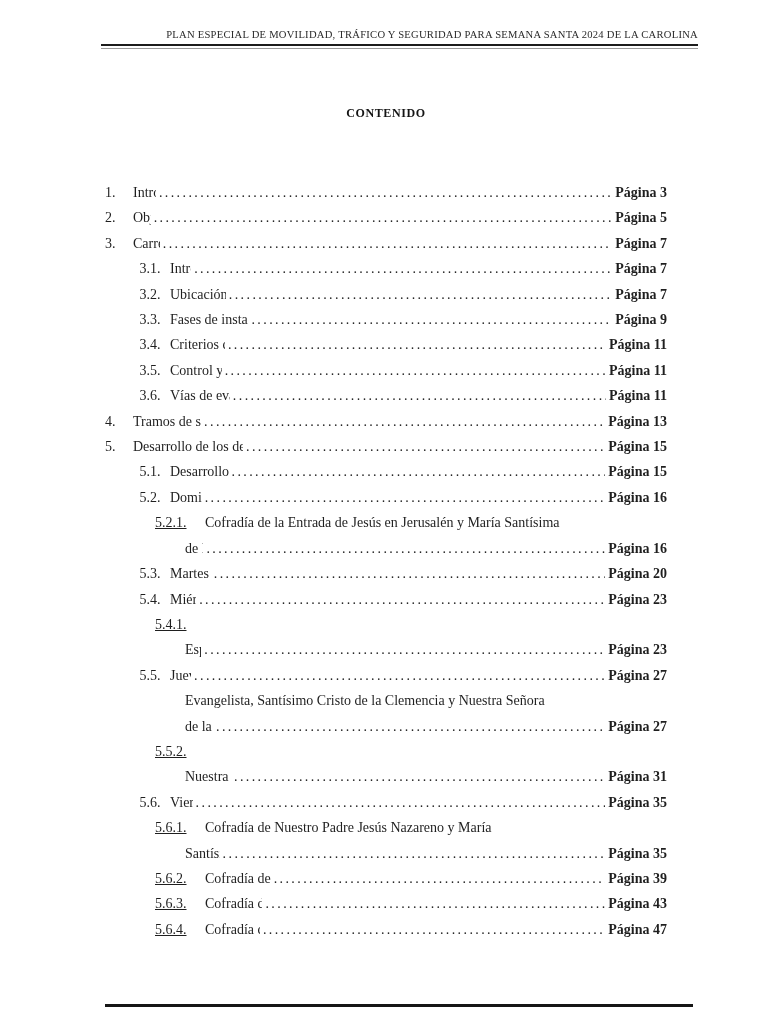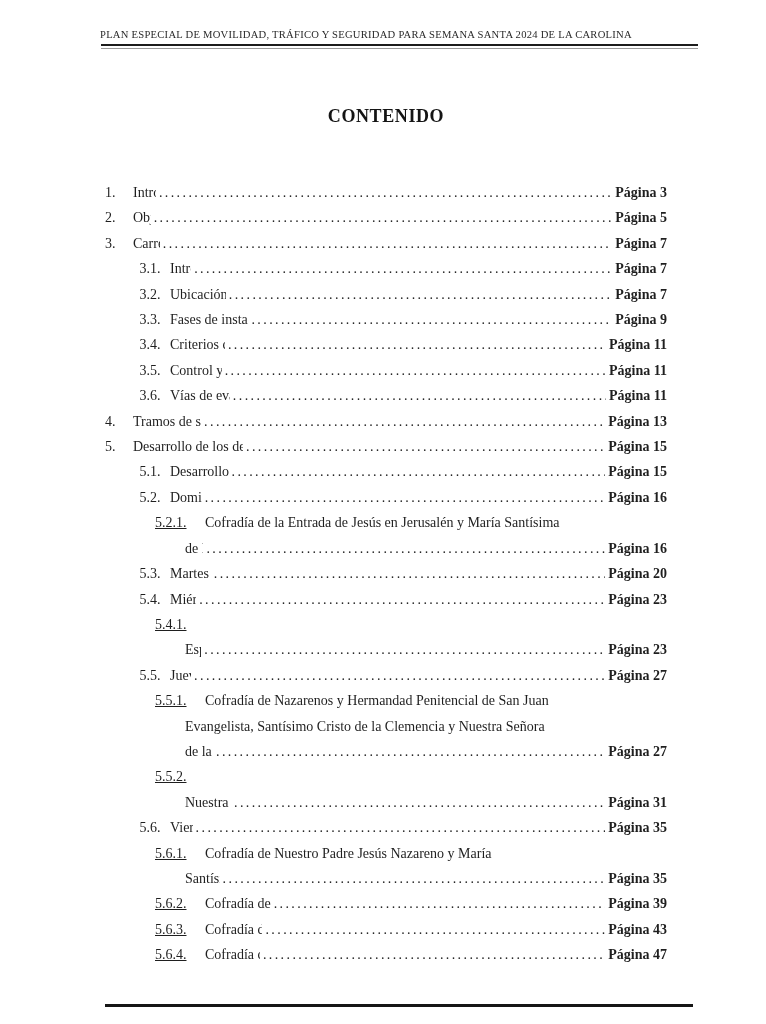--- a/index.html
+++ b/index.html
@@ -18,21 +18,21 @@
   .page {
     position: absolute;
     inset: 0;
     background: #ffffff;
   }
   .header-title {
     position: absolute;
     left: 100px;
     top: 29px;
     width: 598px;
-    text-align: left;
+    text-align: right;
     font-size: 10.6px;
     letter-spacing: 0.25px;
     color: #2a2a2a;
     white-space: nowrap;
   }
   .header-rule {
     position: absolute;
     left: 101px;
     top: 44px;
     width: 597px;
@@ -48,21 +48,21 @@
     height: 1px;
     background: #9a9a9a;
   }
   .doc-heading {
     position: absolute;
     left: 105px;
     top: 106px;
     width: 562px;
     text-align: center;
     font-weight: bold;
-    font-size: 18px;
+    font-size: 12px;
     letter-spacing: 0.6px;
     color: #141414;
   }
   .toc {
     position: absolute;
     left: 105px;
     top: 180px;
     width: 562px;
   }
   .tline {
@@ -217,24 +217,20 @@
         <span class="txt">Esperanza</span>
         <span class="leader">................................................................................................................................................................................................................................................</span>
         <span class="pageref">Página 23</span>
       </div>
       <div class="tline lvl2">
         <span class="num">5.5.</span>
         <span class="txt">Jueves Santo</span>
         <span class="leader">................................................................................................................................................................................................................................................</span>
         <span class="pageref">Página 27</span>
       </div>
-      <div class="tline lvl3">
-        <span class="num">5.5.1.</span>
-        <span class="txt">Cofradía de Nazarenos y Hermandad Penitencial de San Juan</span>
-      </div>
       <div class="tline lvl3 cont">
         <span class="txt">Evangelista, Santísimo Cristo de la Clemencia y Nuestra Señora</span>
       </div>
       <div class="tline lvl3 cont">
         <span class="txt">de la Misericordia</span>
         <span class="leader">................................................................................................................................................................................................................................................</span>
         <span class="pageref">Página 27</span>
       </div>
       <div class="tline lvl3">
         <span class="num">5.5.2.</span>

